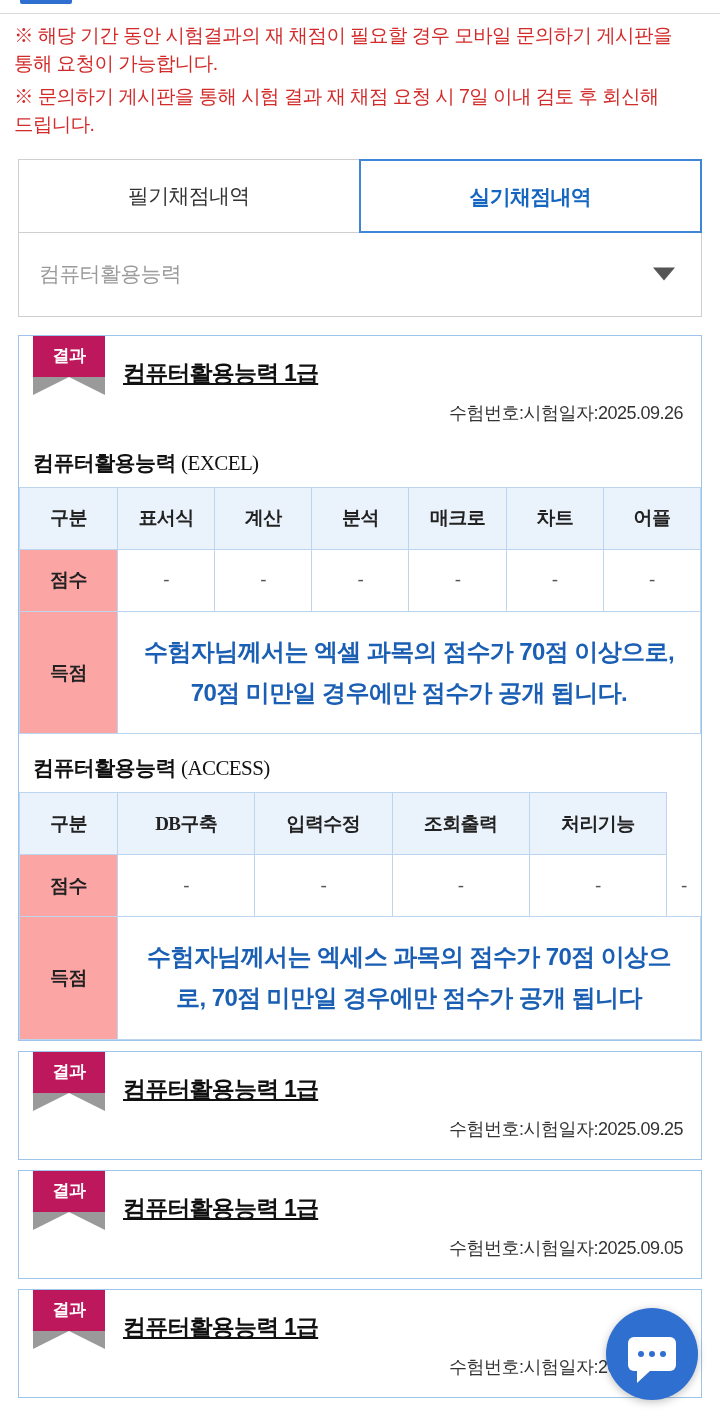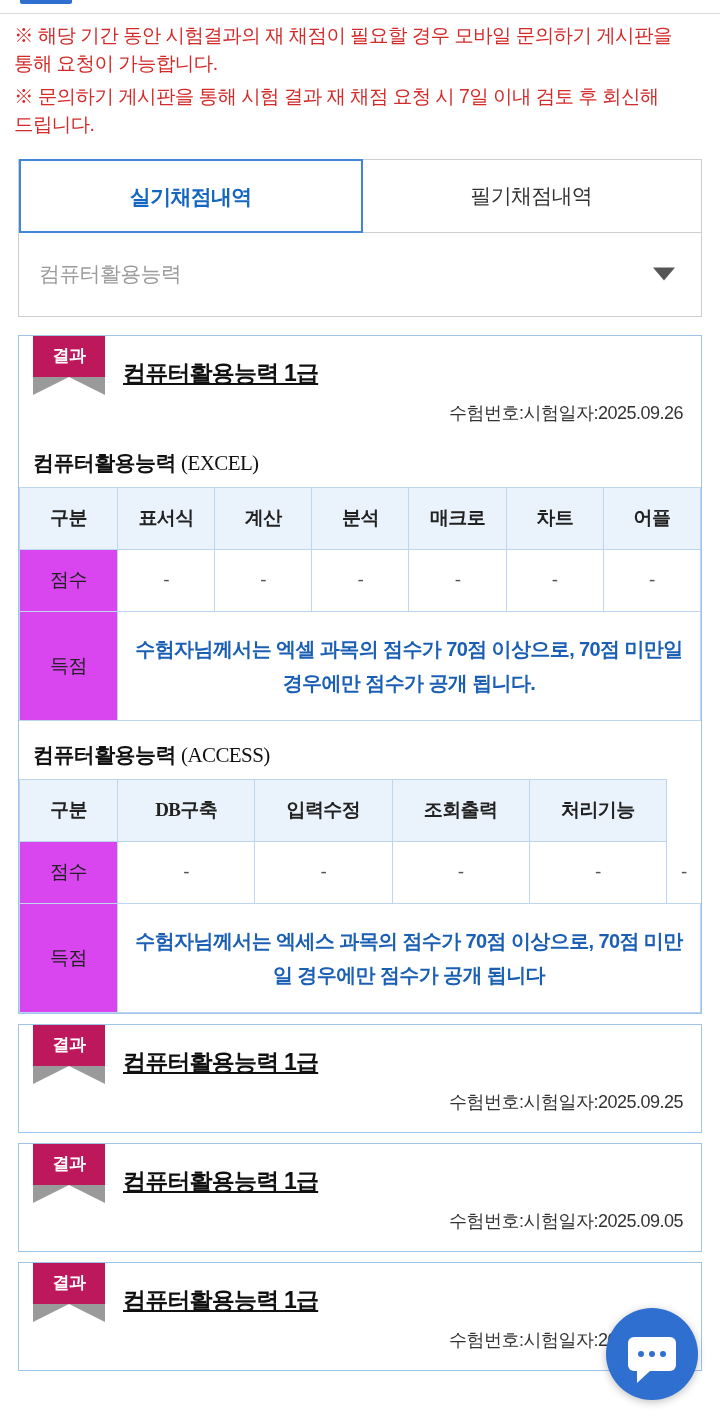--- a/index.html
+++ b/index.html
@@ -182,33 +182,33 @@
   }
   table.score thead th {
     background: #eaf2fb;
     font-weight: bold;
     height: 62px;
   }
   table.score thead th.serif {
     font-family: "Liberation Serif", serif;
   }
   table.score td.head-cell {
-    background: #d946ef;
-    font-weight: normal;
+    background: #fca5a5;
+    font-weight: bold;
     width: 98px;
   }
   table.score td.val {
     height: 62px;
     color: #555;
   }
   table.score td.note {
     padding: 20px 16px;
     color: #1a5fb4;
     font-weight: bold;
-    font-size: 20px;
+    font-size: 24px;
     line-height: 1.7;
     letter-spacing: -0.6px;
   }
   .table-gap { height: 14px; }
 
   
   .fab {
     position: absolute;
     right: 22px;
     bottom: 20px;
@@ -253,22 +253,22 @@
   <div class="my-plus">+</div>
 
 </div>
 
 <div class="notice">
   <p>※ 해당 기간 동안 시험결과의 재 채점이 필요할 경우 모바일 문의하기 게시판을 통해 요청이 가능합니다.</p>
   <p>※ 문의하기 게시판을 통해 시험 결과 재 채점 요청 시 7일 이내 검토 후 회신해 드립니다.</p>
 </div>
 
 <div class="tab-wrap">
+  <div class="tab">필기채점내역</div>
   <div class="tab active">실기채점내역</div>
-  <div class="tab">필기채점내역</div>
 </div>
 
 <div class="select-wrap">
   <span class="sel-text">컴퓨터활용능력</span>
   <span class="caret"></span>
 </div>
 
 <div class="card">
   <div class="ribbon">결과</div>
   <div class="card-head">

